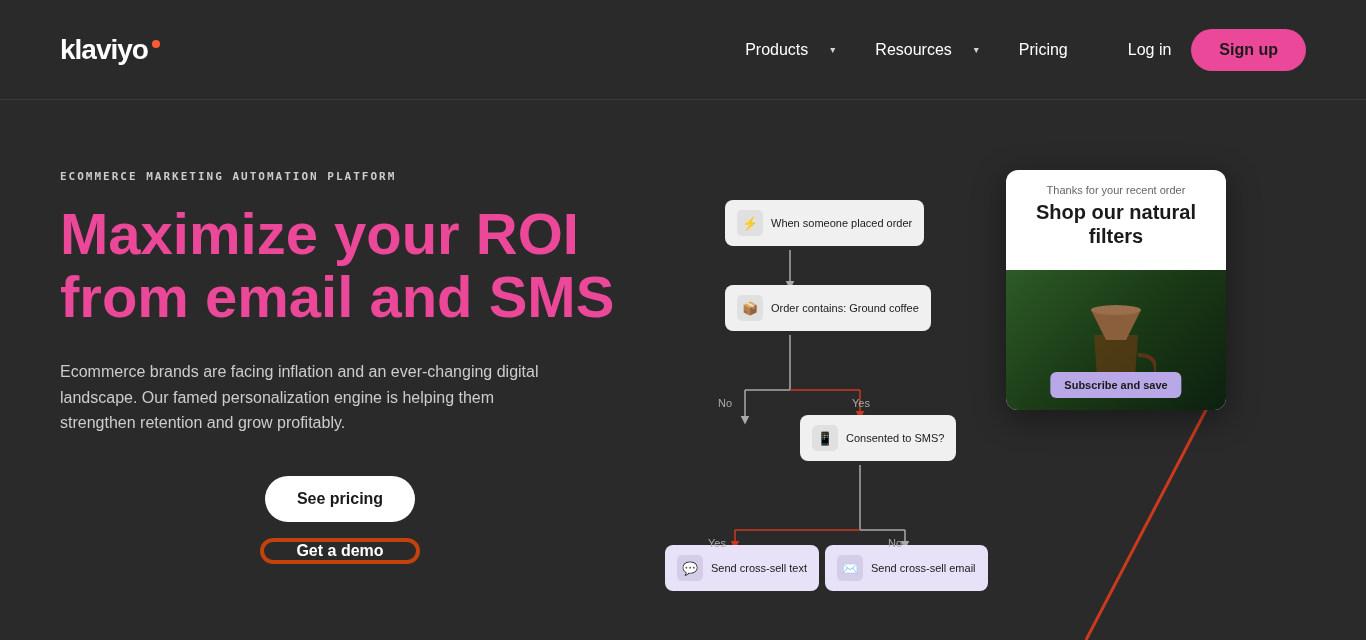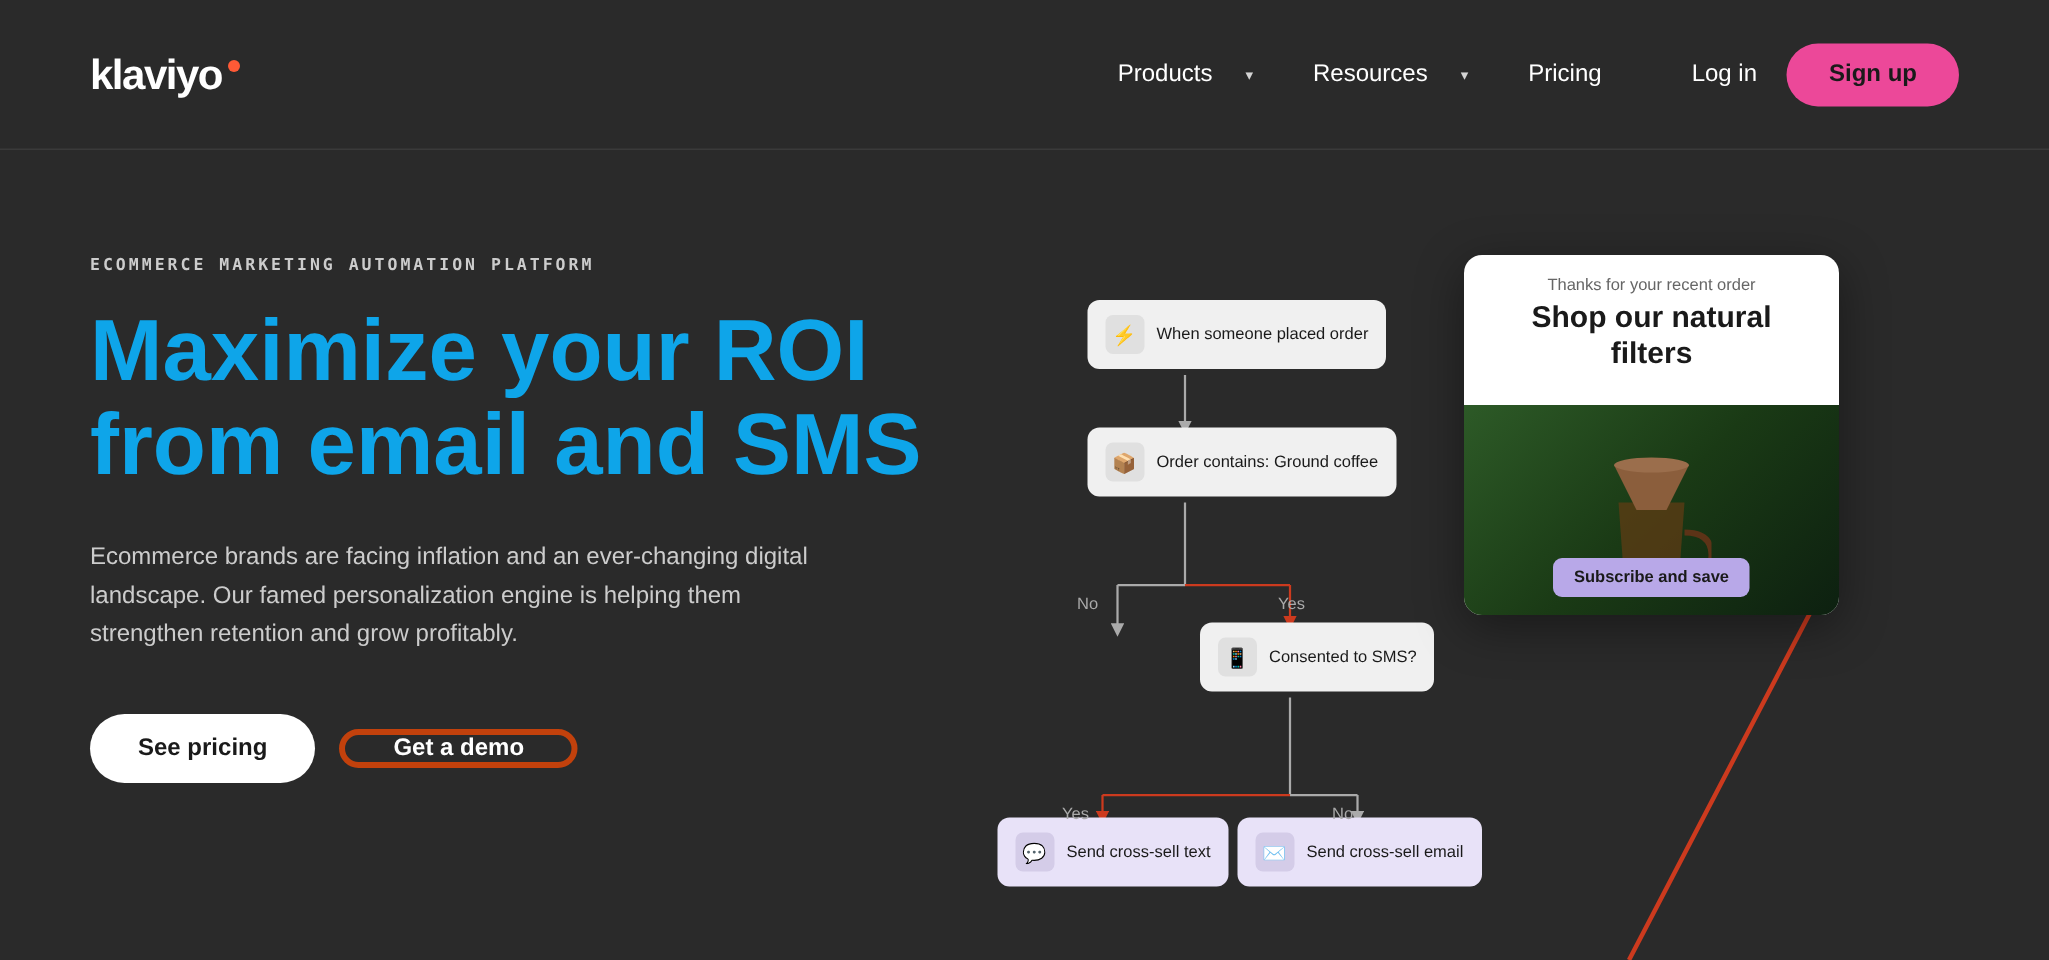--- a/index.html
+++ b/index.html
@@ -102,35 +102,36 @@
       letter-spacing: 2px;
       color: #ccc;
       text-transform: uppercase;
       margin-bottom: 20px;
       font-family: monospace;
     }
     .hero-title {
       font-size: 58px;
       font-weight: 800;
       line-height: 1.08;
-      color: #0ea5e9;
+      color: #ec4899;
       margin-bottom: 24px;
     }
     .hero-subtitle {
       font-size: 16px;
       line-height: 1.6;
       color: #ccc;
       max-width: 480px;
       margin-bottom: 40px;
       margin-top: 31px;
     }
     .hero-buttons {
       display: flex;
       gap: 16px;
       align-items: center;
+      flex-direction: column;
     }
     .btn-see-pricing {
       background: #fff;
       color: #1a1a1a;
       font-size: 16px;
       font-weight: 600;
       border: none;
       border-radius: 30px;
       padding: 14px 32px;
       cursor: pointer;
@@ -160,21 +161,21 @@
       top: 10px;
       width: 200px;
       height: 500px;
     }
 
     
     .email-card {
       position: absolute;
       top: 20px;
       right: 80px;
-      width: 250px;
+      width: 220px;
       background: #fff;
       border-radius: 12px;
       overflow: hidden;
       box-shadow: 0 8px 32px rgba(0,0,0,0.4);
       z-index: 10;
     }
     .email-card-header {
       padding: 14px 16px 10px;
       text-align: center;
     }

